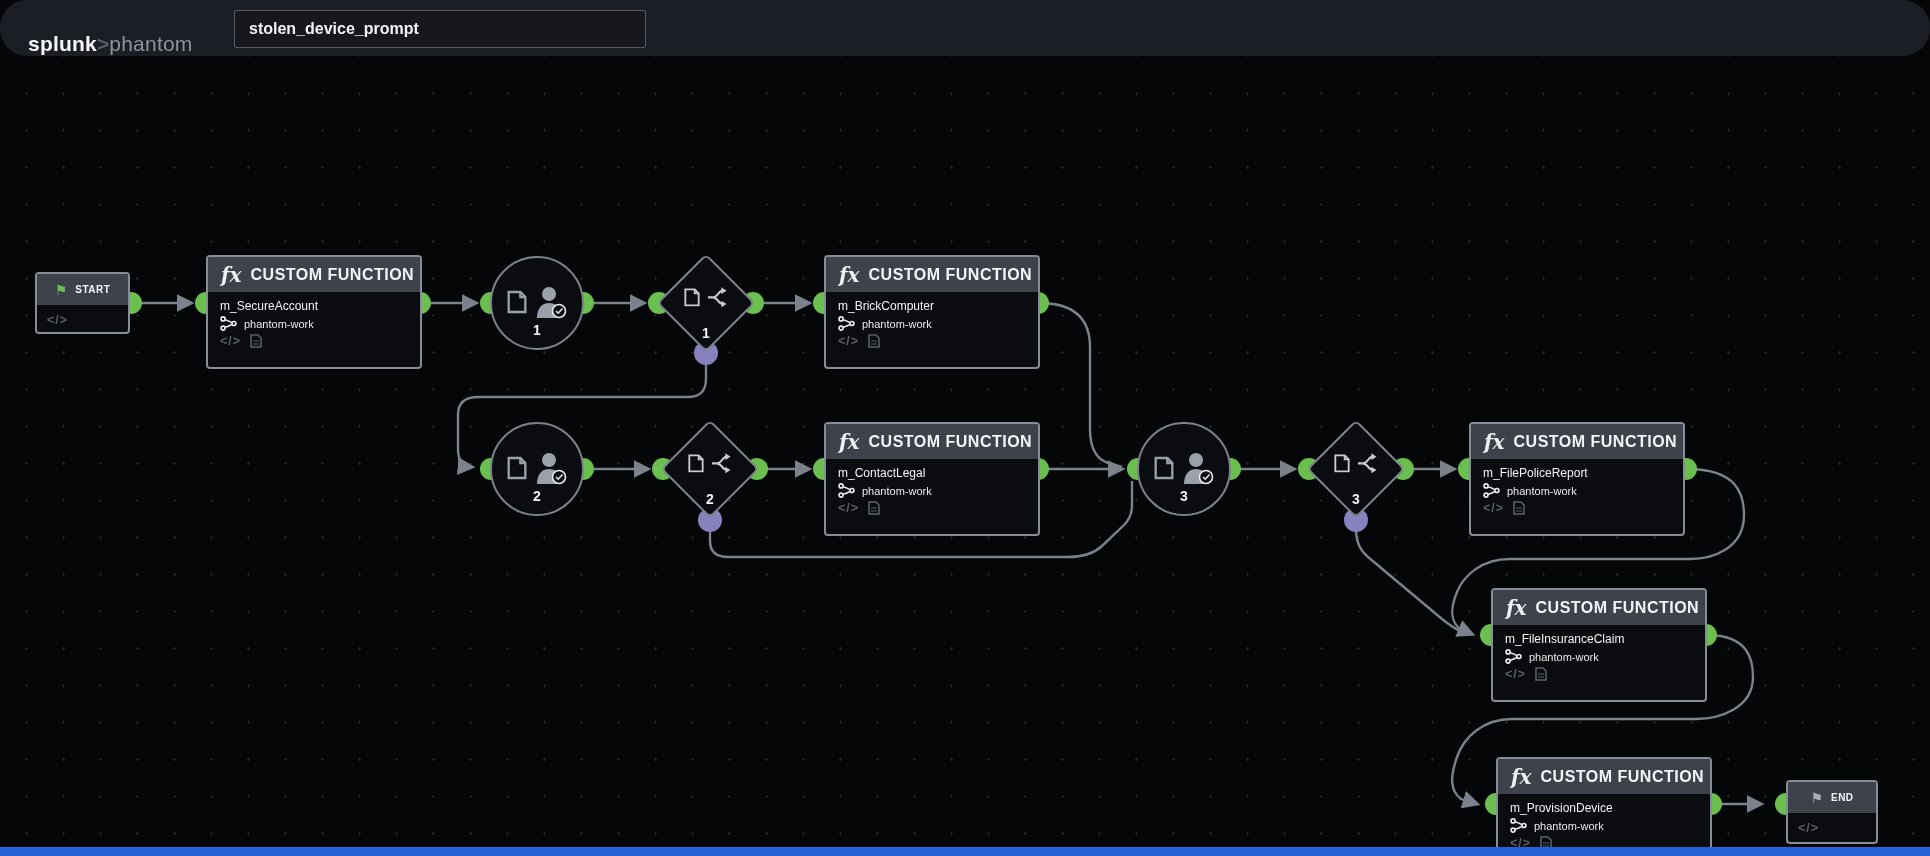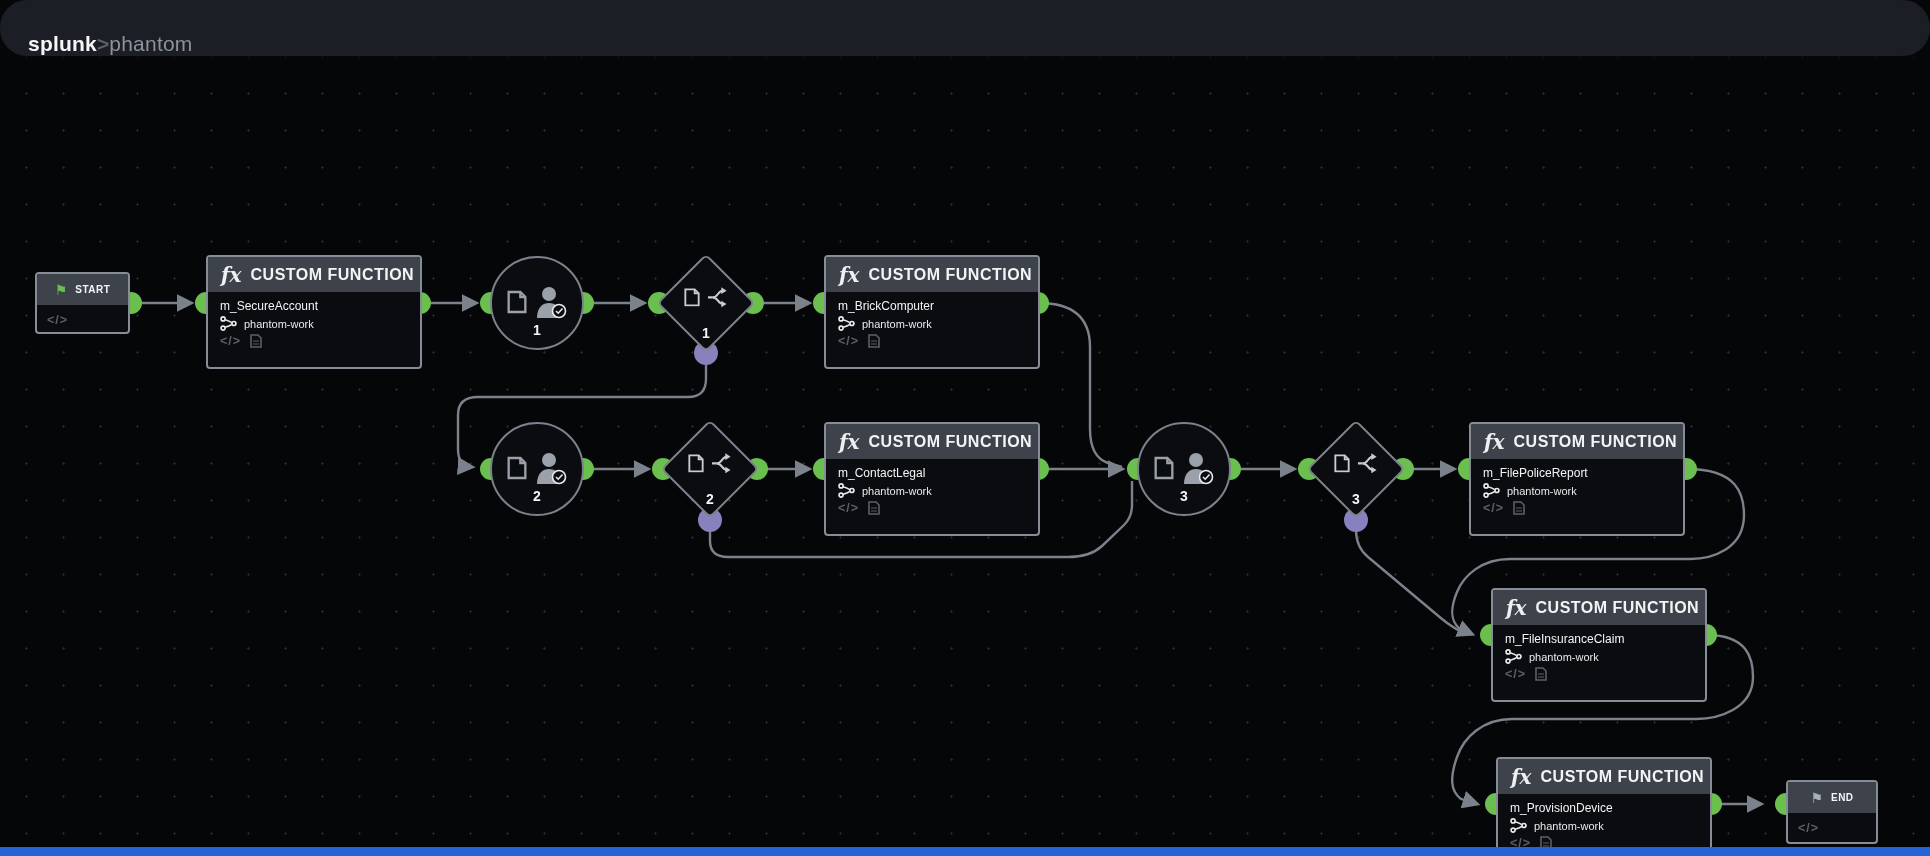--- a/index.html
+++ b/index.html
@@ -81,20 +81,21 @@
 
   .icon-svg { display:block; }
 </style>
 </head>
 <body>
 
 <div class="topbar">
   <div class="logo">
     <span class="splunk">splunk</span><span class="gt">&gt;</span><span class="phantom">phantom</span>
   </div>
+  <input class="name-input" readonly="" value="stolen_device_prompt" style="">
 </div>
 
 <div class="canvas">
 
   <svg class="wires" viewBox="0 0 1930 856">
     <defs>
       <marker id="arr" viewBox="0 0 10 10" refX="8" refY="5" markerWidth="7.5" markerHeight="7.5" orient="auto-start-reverse">
         <path d="M0,0 L10,5 L0,10 z" fill="#7b828c"></path>
       </marker>
     </defs>

